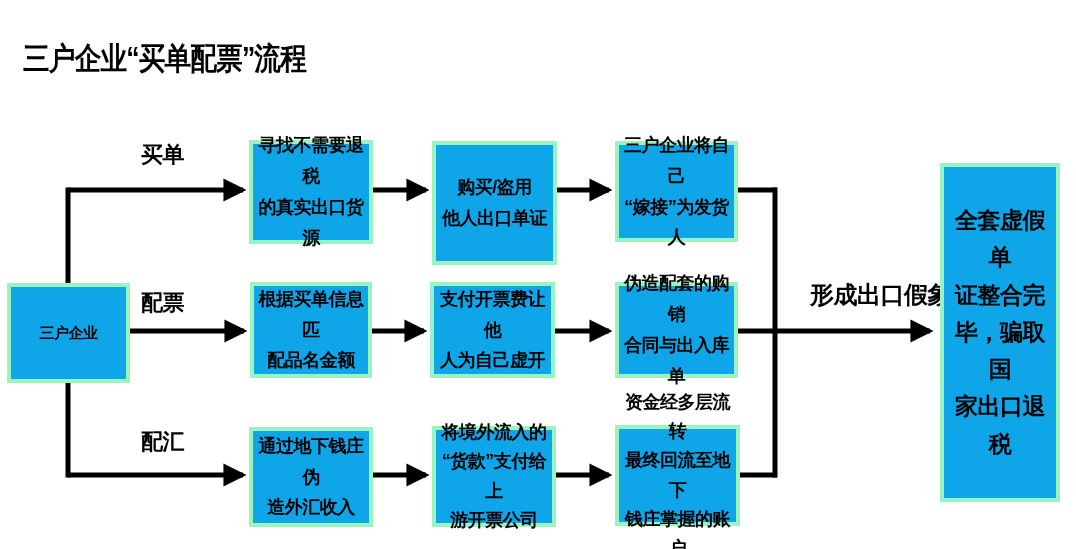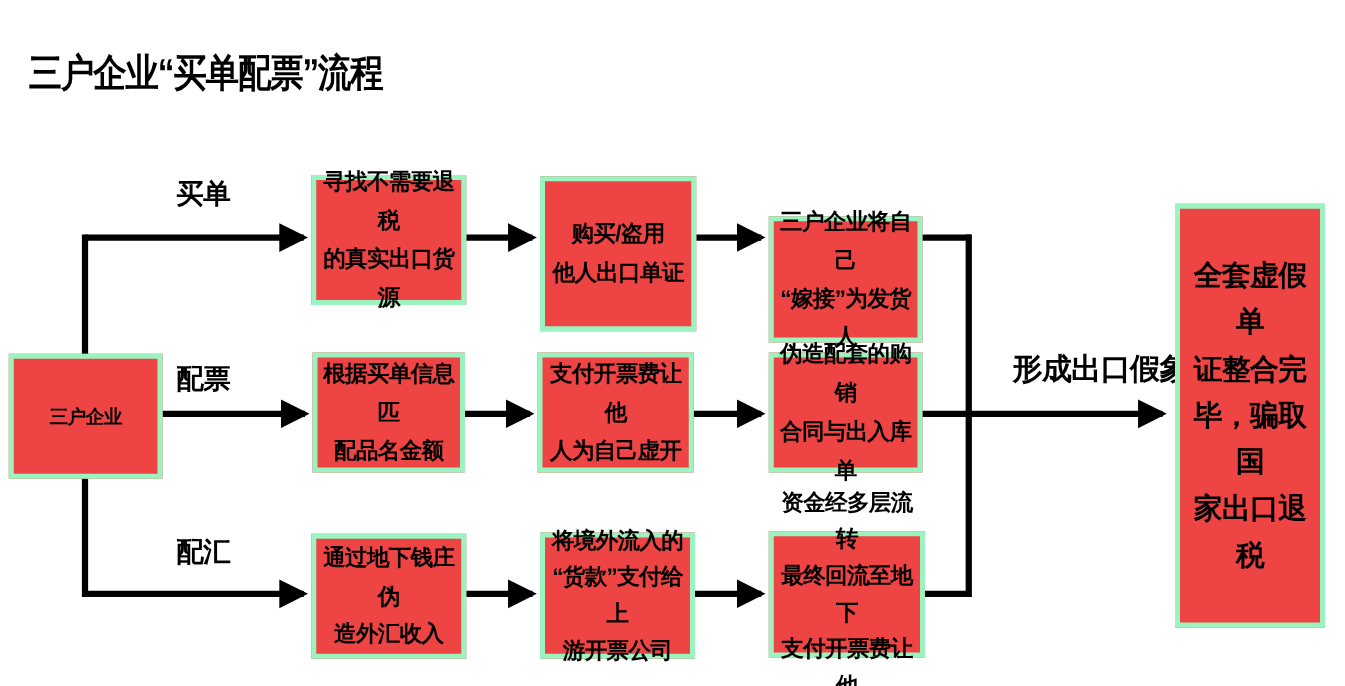--- a/index.html
+++ b/index.html
@@ -8,21 +8,21 @@
     font-family:"Liberation Sans",sans-serif;color:#000;overflow:hidden;
   }
   .layer{position:absolute;left:0;top:0;width:1076px;height:549px;}
   .title{
     position:absolute;top:38px;left:0;width:1033px;text-align:left;
     font-size:31px;font-weight:bold;letter-spacing:-1px;
   }
   .title span{display:inline-block;transform:scaleX(0.86);transform-origin:center;}
   .node{
     position:absolute;box-sizing:border-box;
-    background:#ef4444;border:4px solid #9BF3C0;
+    background:#0ea5e9;border:4px solid #9BF3C0;
     display:flex;align-items:center;justify-content:center;
     text-align:center;font-weight:bold;white-space:pre-line;
   }
   .flow{font-size:18px;line-height:1.72;letter-spacing:-0.5px;}
   .source{font-size:15px;letter-spacing:-0.5px;}
   .result{font-size:23px;line-height:1.62;letter-spacing:-0.5px;}
   .edge-label{
     position:absolute;font-weight:bold;font-size:22px;letter-spacing:-0.5px;
     white-space:nowrap;
   }
@@ -67,38 +67,38 @@
   <div class="node source" style="left:7px;top:283px;width:123px;height:100px;">三户企业</div>
 
   <div class="edge-label" style="left:141px;top:140px;">买单</div>
   <div class="edge-label" style="left:141px;top:288px;">配票</div>
   <div class="edge-label" style="left:141px;top:427px;">配汇</div>
 
   <div class="node flow" style="left:249px;top:140px;width:124px;height:104px;">寻找不需要退税
 的真实出口货源</div>
   <div class="node flow" style="left:432px;top:141px;width:125px;height:124px;">购买/盗用
 他人出口单证</div>
-  <div class="node flow" style="left:615px;top:141px;width:123px;height:101px;margin-top:32px;">三户企业将自己
+  <div class="node flow" style="left:615px;top:141px;width:123px;height:101px;">三户企业将自己
 “嫁接”为发货人</div>
 
   <div class="node flow" style="left:250px;top:282px;width:122px;height:96px;">根据买单信息匹
 配品名金额</div>
   <div class="node flow" style="left:430px;top:282px;width:125px;height:96px;">支付开票费让他
 人为自己虚开</div>
   <div class="node flow" style="left:615px;top:282px;width:123px;height:96px;">伪造配套的购销
 合同与出入库单</div>
 
   <div class="node flow" style="left:249px;top:427px;width:124px;height:100px;">通过地下钱庄伪
 造外汇收入</div>
   <div class="node flow" style="left:432px;top:426px;width:124px;height:101px;line-height:1.62;">将境外流入的
 “货款”支付给上
 游开票公司</div>
   <div class="node flow" style="left:615px;top:425px;width:125px;height:101px;line-height:1.62;">资金经多层流转
 最终回流至地下
-支付开票费让他</div>
+钱庄掌握的账户</div>
 
   <div class="edge-label big" style="left:786px;top:279px;margin-left:24px;">形成出口假象</div>
 
   <div class="node result" style="left:940px;top:163px;width:120px;height:339px;">全套虚假单
 证整合完
 毕，骗取国
 家出口退税</div>
 </div>
 
 </body></html>

